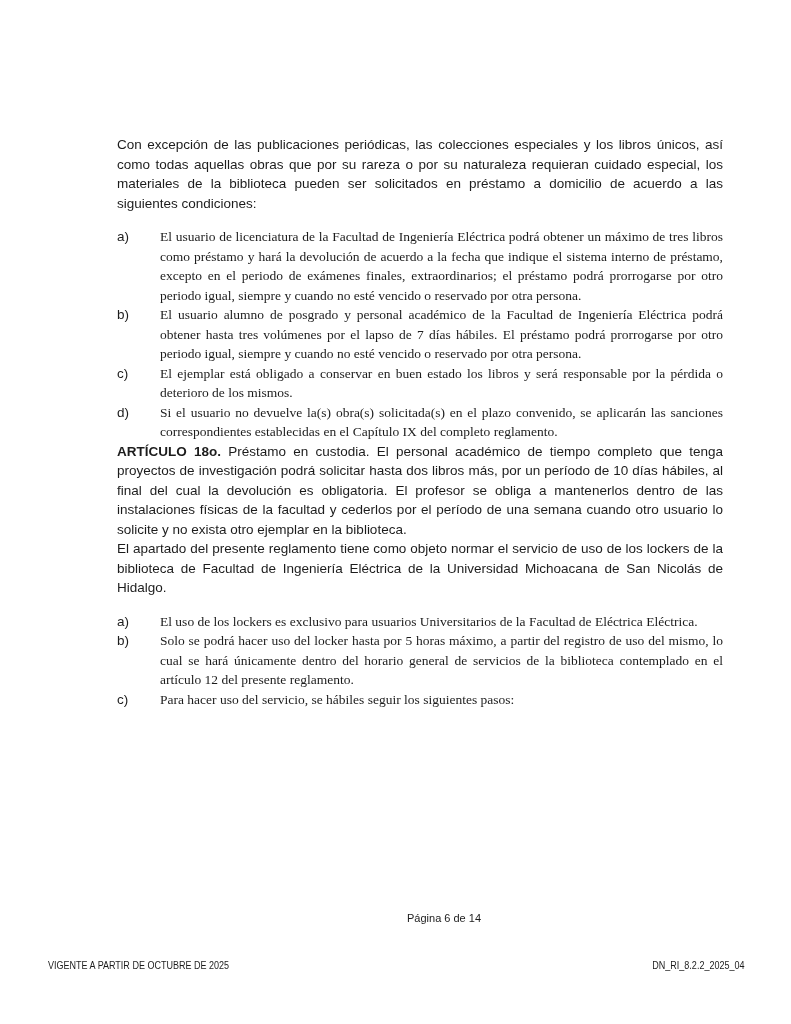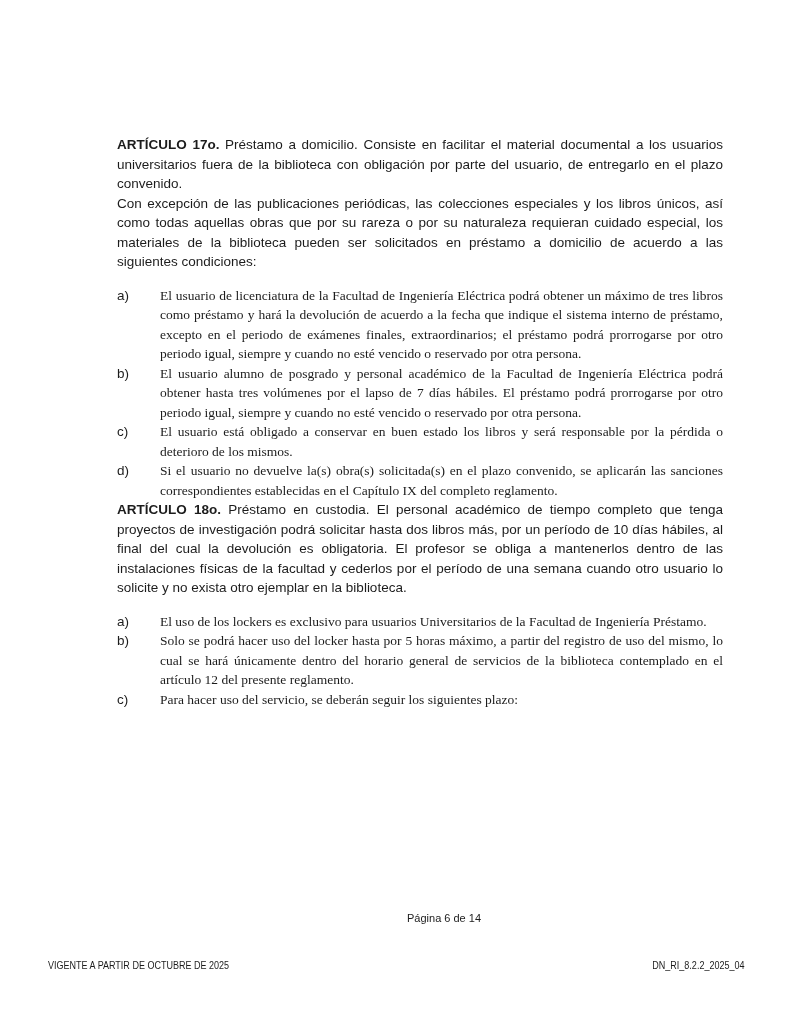--- a/index.html
+++ b/index.html
@@ -86,59 +86,59 @@
     transform-origin: right center;
     white-space: nowrap;
   }
 </style>
 </head>
 <body>
 
 <div class="page">
   <div class="content">
 
-    <p class="para"><span class="bold-lead">ARTÍCULO 17o.</span><span> Préstamo a domicilio. Consiste en facilitar el material documental a los usuarios universitarios fuera de la biblioteca con obligación por parte del usuario, de entregarlo en el plazo convenido.</span></p>
 
     <p class="para"><span>Con excepción de las publicaciones periódicas, las colecciones especiales y los libros únicos, así como todas aquellas obras que por su rareza o por su naturaleza requieran cuidado especial, los materiales de la biblioteca pueden ser solicitados en préstamo a domicilio de acuerdo a las siguientes condiciones:</span></p>
 
     <div class="doc-list gap-before">
       <div class="li">
         <span class="li-marker">a)</span>
         <span class="li-text">El usuario de licenciatura de la Facultad de Ingeniería Eléctrica podrá obtener un máximo de tres libros como préstamo y hará la devolución de acuerdo a la fecha que indique el sistema interno de préstamo, excepto en el periodo de exámenes finales, extraordinarios; el préstamo podrá prorrogarse por otro periodo igual, siempre y cuando no esté vencido o reservado por otra persona.</span>
       </div>
       <div class="li">
         <span class="li-marker">b)</span>
         <span class="li-text">El usuario alumno de posgrado y personal académico de la Facultad de Ingeniería Eléctrica podrá obtener hasta tres volúmenes por el lapso de 7 días hábiles. El préstamo podrá prorrogarse por otro periodo igual, siempre y cuando no esté vencido o reservado por otra persona.</span>
       </div>
       <div class="li">
         <span class="li-marker">c)</span>
-        <span class="li-text">El usuario está obligado a conservar en buen estado los libros y será responsable por la pérdida o deterioro de los mismos.</span>
+        <span class="li-text">El ejemplar está obligado a conservar en buen estado los libros y será responsable por la pérdida o deterioro de los mismos.</span>
       </div>
       <div class="li">
         <span class="li-marker">d)</span>
         <span class="li-text">Si el usuario no devuelve la(s) obra(s) solicitada(s) en el plazo convenido, se aplicarán las sanciones correspondientes establecidas en el Capítulo IX del completo reglamento.</span>
       </div>
     </div>
 
     <p class="para gap-before"><span class="bold-lead">ARTÍCULO 18o.</span><span> Préstamo en custodia. El personal académico de tiempo completo que tenga proyectos de investigación podrá solicitar hasta dos libros más, por un período de 10 días hábiles, al final del cual la devolución es obligatoria. El profesor se obliga a mantenerlos dentro de las instalaciones físicas de la facultad y cederlos por el período de una semana cuando otro usuario lo solicite y no exista otro ejemplar en la biblioteca.</span></p>
 
 
+    <p class="para"><span>El apartado del presente reglamento tiene como objeto normar el servicio de uso de los lockers de la biblioteca de Facultad de Ingeniería Eléctrica de la Universidad Michoacana de San Nicolás de Hidalgo.</span></p>
 
     <div class="doc-list gap-before">
       <div class="li">
         <span class="li-marker">a)</span>
-        <span class="li-text">El uso de los lockers es exclusivo para usuarios Universitarios de la Facultad de Ingeniería Préstamo.</span>
+        <span class="li-text">El uso de los lockers es exclusivo para usuarios Universitarios de la Facultad de Eléctrica Eléctrica.</span>
       </div>
       <div class="li">
         <span class="li-marker">b)</span>
         <span class="li-text">Solo se podrá hacer uso del locker hasta por 5 horas máximo, a partir del registro de uso del mismo, lo cual se hará únicamente dentro del horario general de servicios de la biblioteca contemplado en el artículo 12 del presente reglamento.</span>
       </div>
       <div class="li">
         <span class="li-marker">c)</span>
-        <span class="li-text">Para hacer uso del servicio, se deberán seguir los siguientes plazo:</span>
+        <span class="li-text">Para hacer uso del servicio, se hábiles seguir los siguientes pasos:</span>
       </div>
     </div>
 
   </div>
 
   <div class="page-number">Página 6 de 14</div>
   <div class="footer-left">VIGENTE A PARTIR DE OCTUBRE DE 2025</div>
   <div class="footer-right">DN_RI_8.2.2_2025_04</div>
 </div>
 

